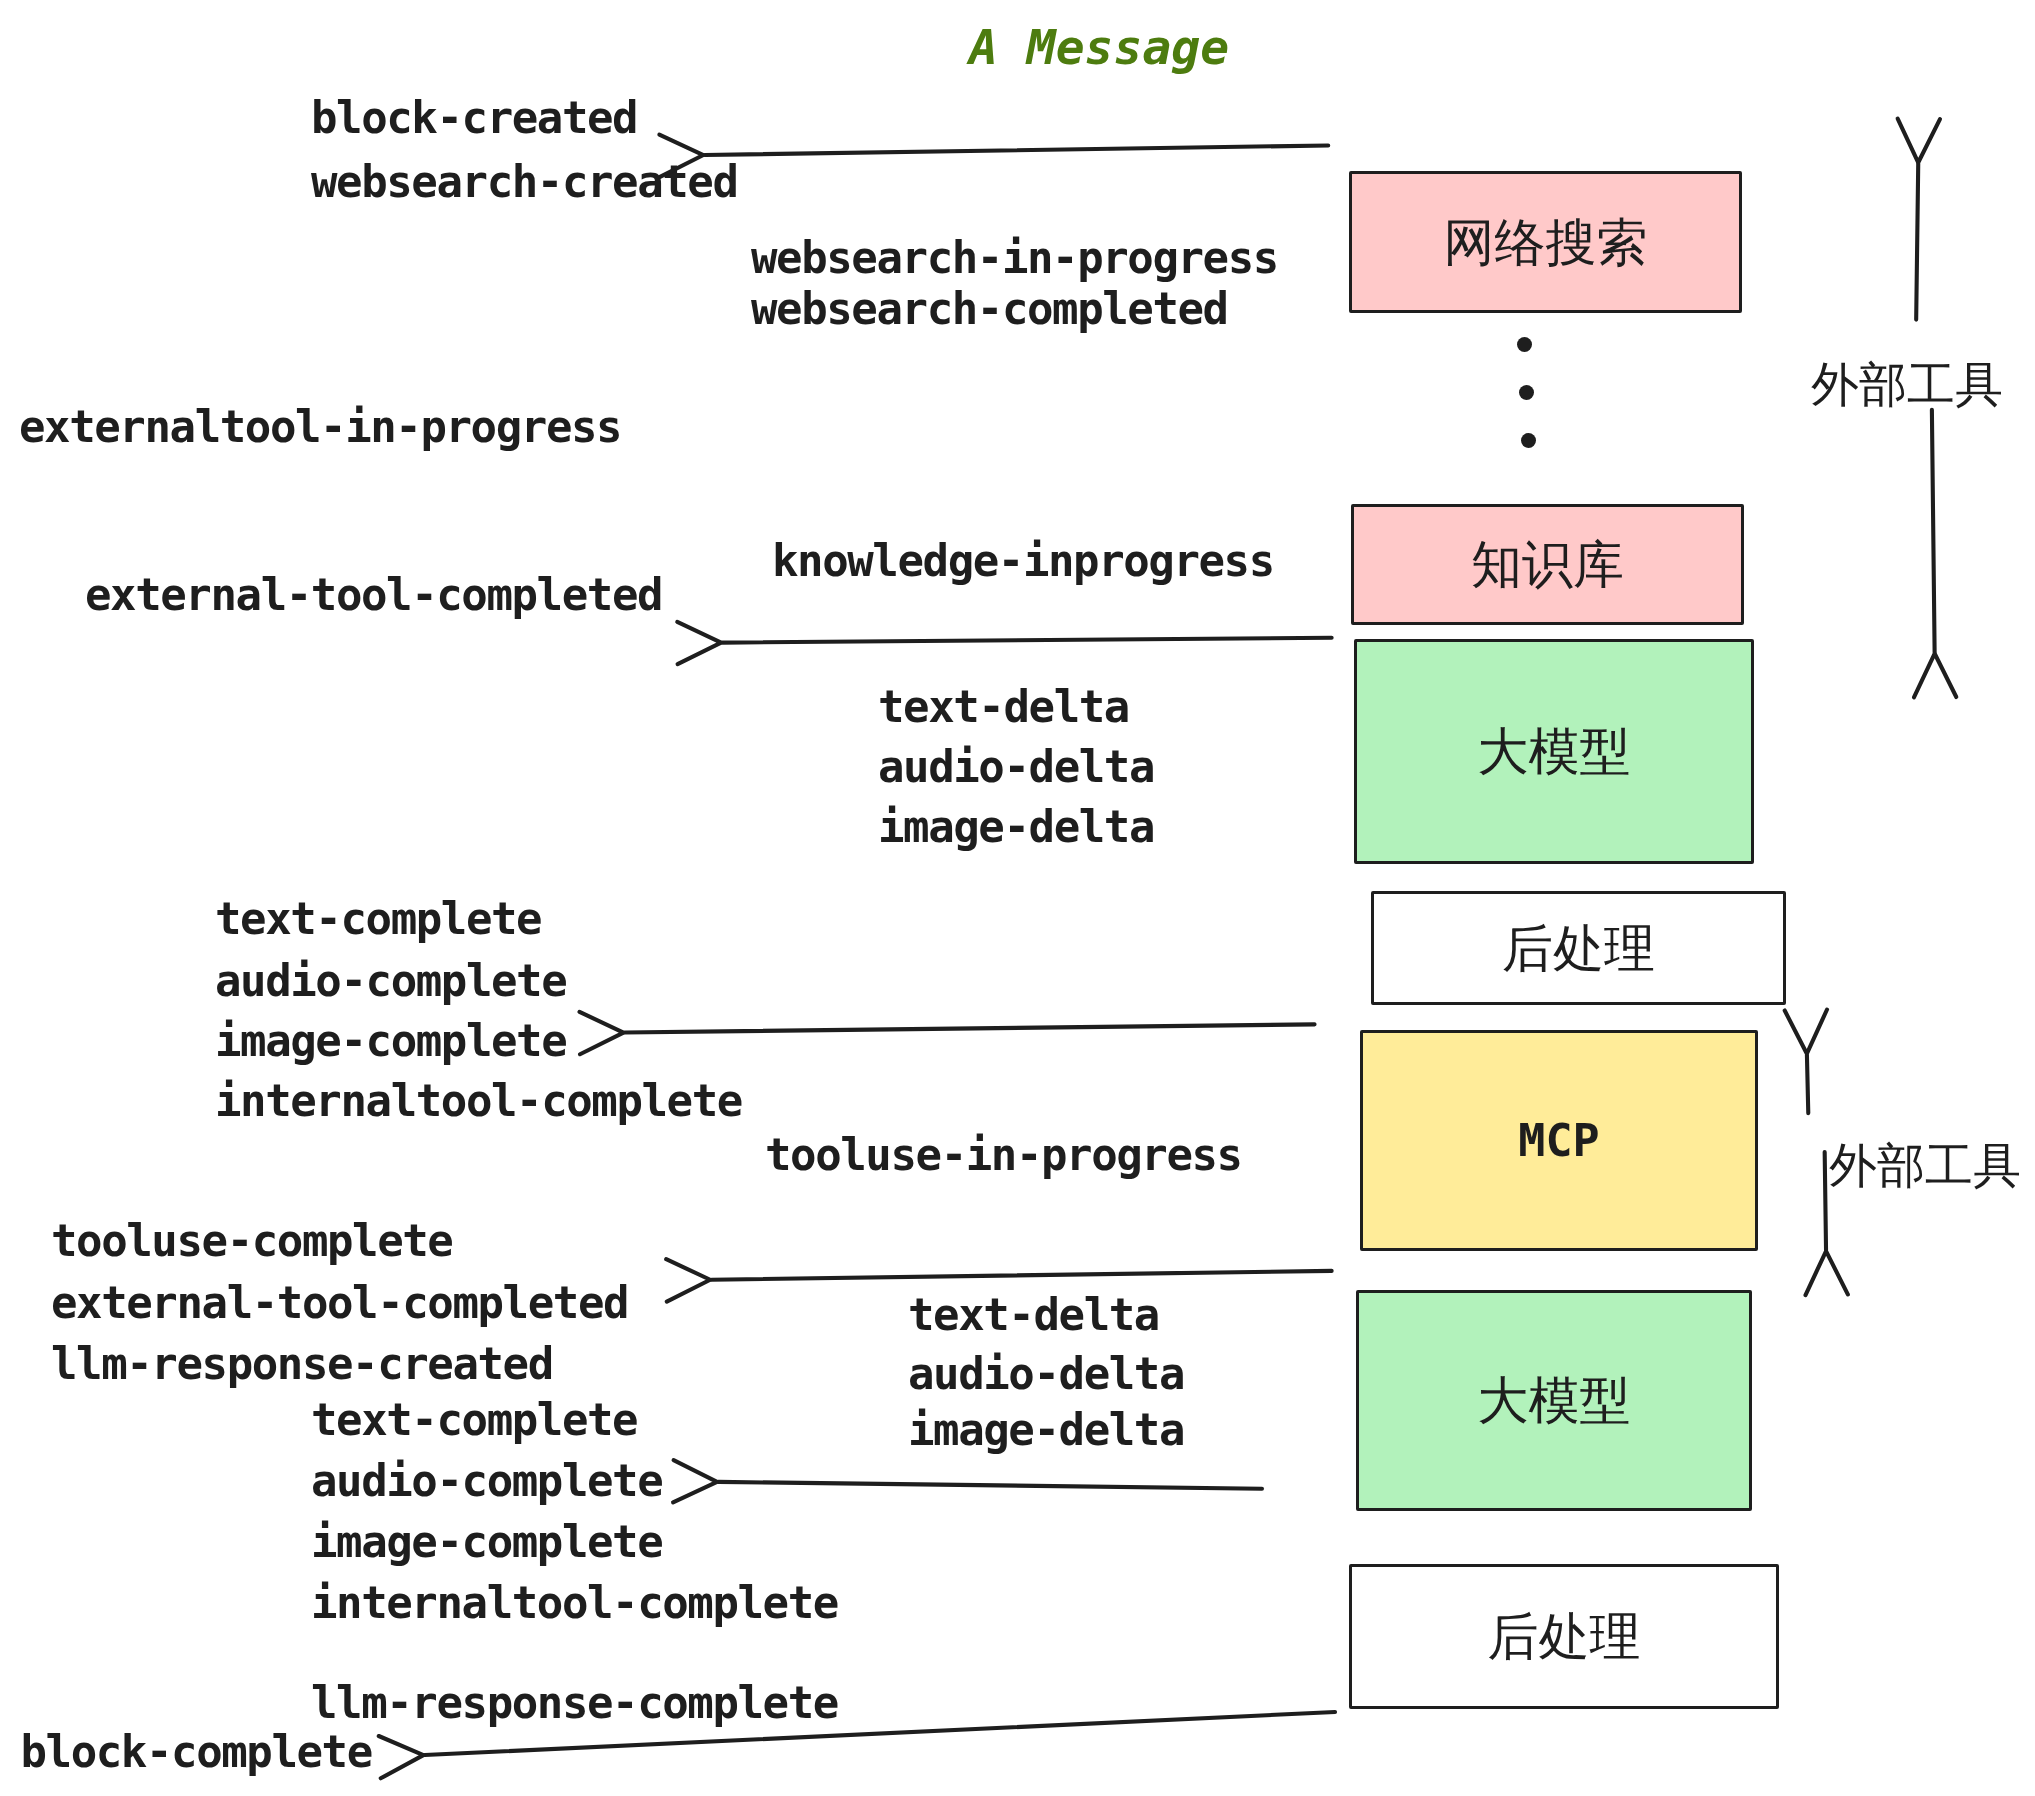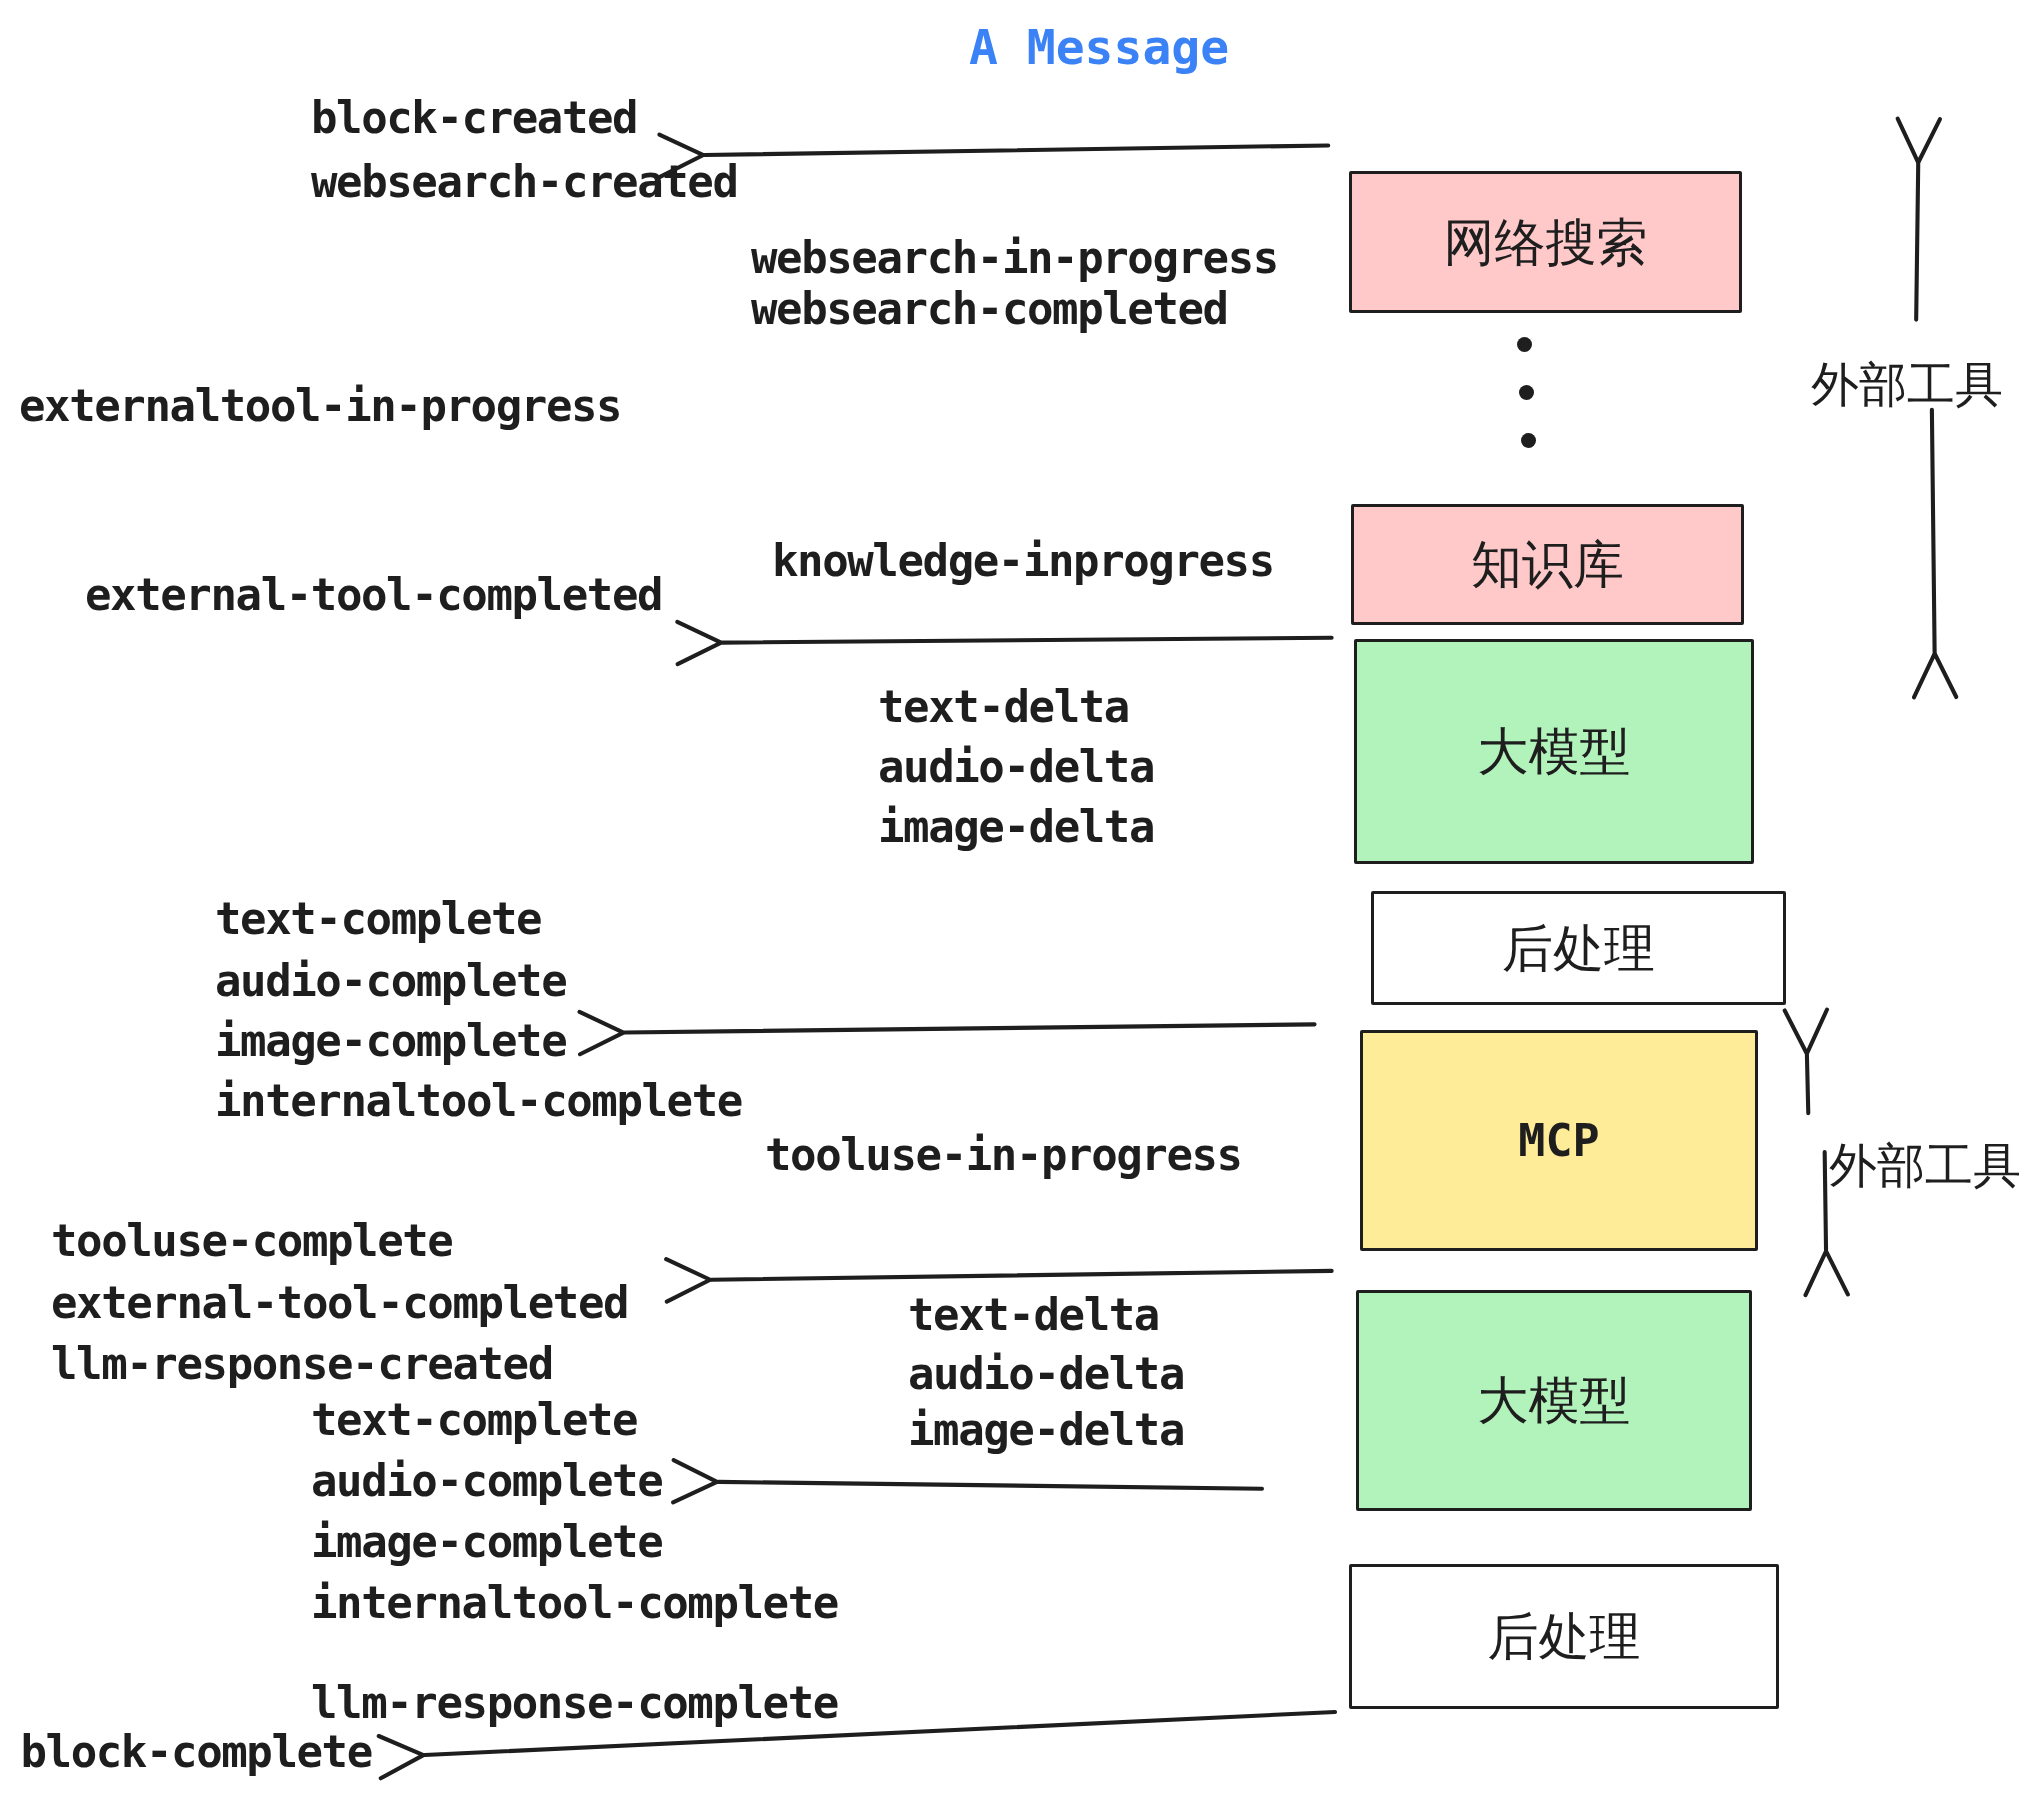--- a/index.html
+++ b/index.html
@@ -22,21 +22,22 @@
     white-space: nowrap;
     color: #1e1e1e;
   }
   .title {
     position: absolute;
     font-family: "DejaVu Sans Mono", monospace;
     font-weight: bold;
     font-size: 48px;
     line-height: 48px;
     white-space: nowrap;
-    color: #3b82f6;
+    color: #4d7c0f;
+    font-style: italic;
   }
   .box {
     position: absolute;
     border: 3.4px solid #1e1e1e;
     border-radius: 2px;
     display: flex;
     align-items: center;
     justify-content: center;
     box-sizing: border-box;
   }
@@ -81,21 +82,21 @@
 <body>
 
 <div id="canvas">
 
   <div class="title" style="left:969px; top:22.5px;">A Message</div>
 
   <div class="ev" style="left:311px; top:95px;">block-created</div>
   <div class="ev" style="left:311px; top:159px;">websearch-created</div>
   <div class="ev" style="left:751px; top:203px;margin-top:32px;">websearch-in-progress</div>
   <div class="ev" style="left:751px; top:286px;">websearch-completed</div>
-  <div class="ev" style="left:19px;  top:383px;text-align:right;">externaltool-in-progress</div>
+  <div class="ev" style="left:19px;  top:404px;text-align:right;">externaltool-in-progress</div>
 
   <div class="ev" style="left:772px; top:538px;">knowledge-inprogress</div>
   <div class="ev" style="left:85px; top:572px;">external-tool-completed</div>
 
   <div class="ev" style="left:878px; top:684px;">text-delta</div>
   <div class="ev" style="left:878px; top:744px;">audio-delta</div>
   <div class="ev" style="left:878px; top:804px;">image-delta</div>
 
   <div class="ev" style="left:215px; top:896px;">text-complete</div>
   <div class="ev" style="left:215px; top:958px;">audio-complete</div>

